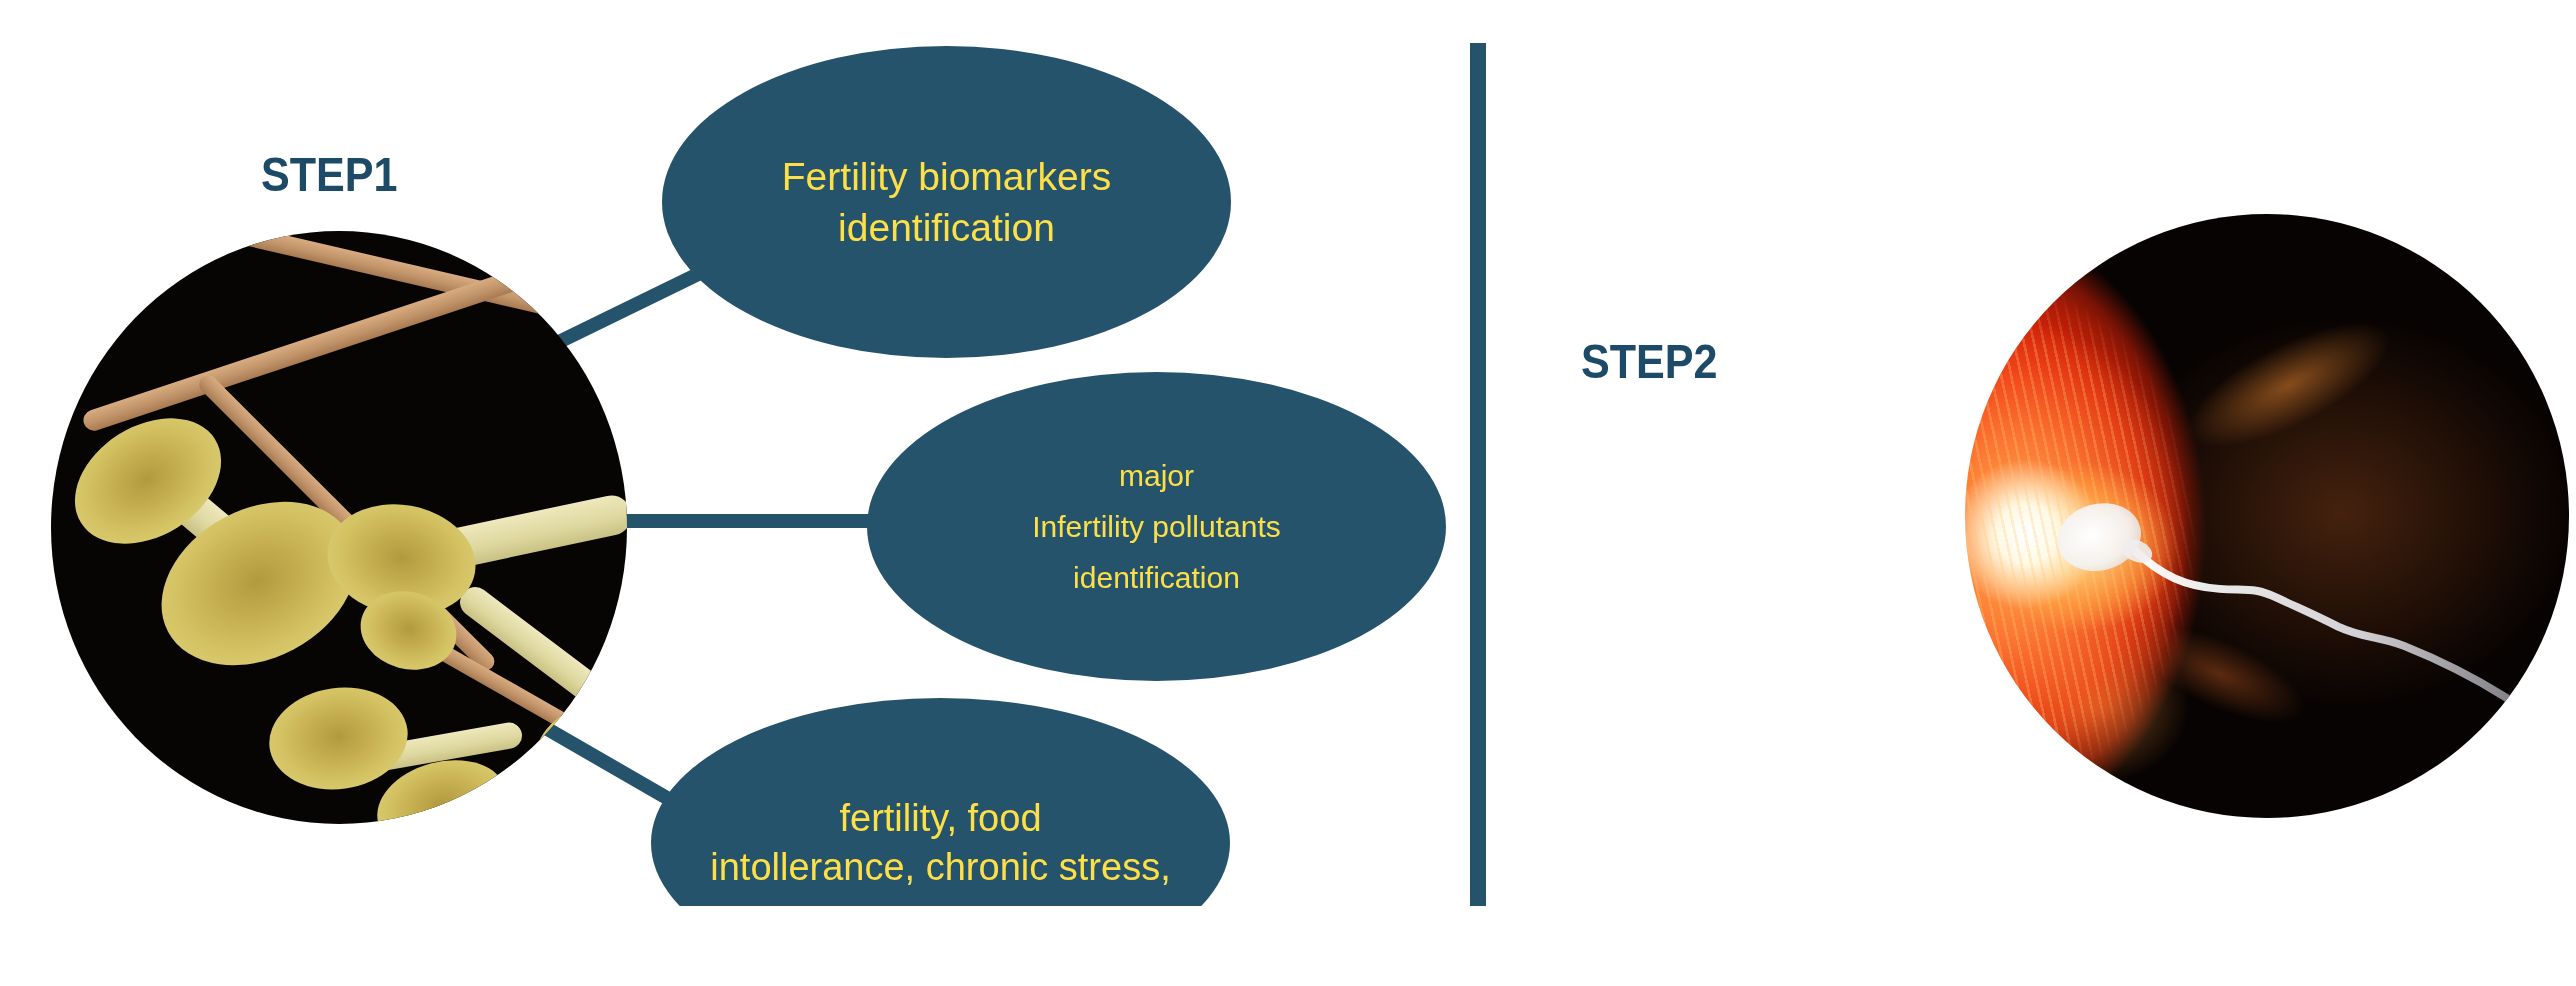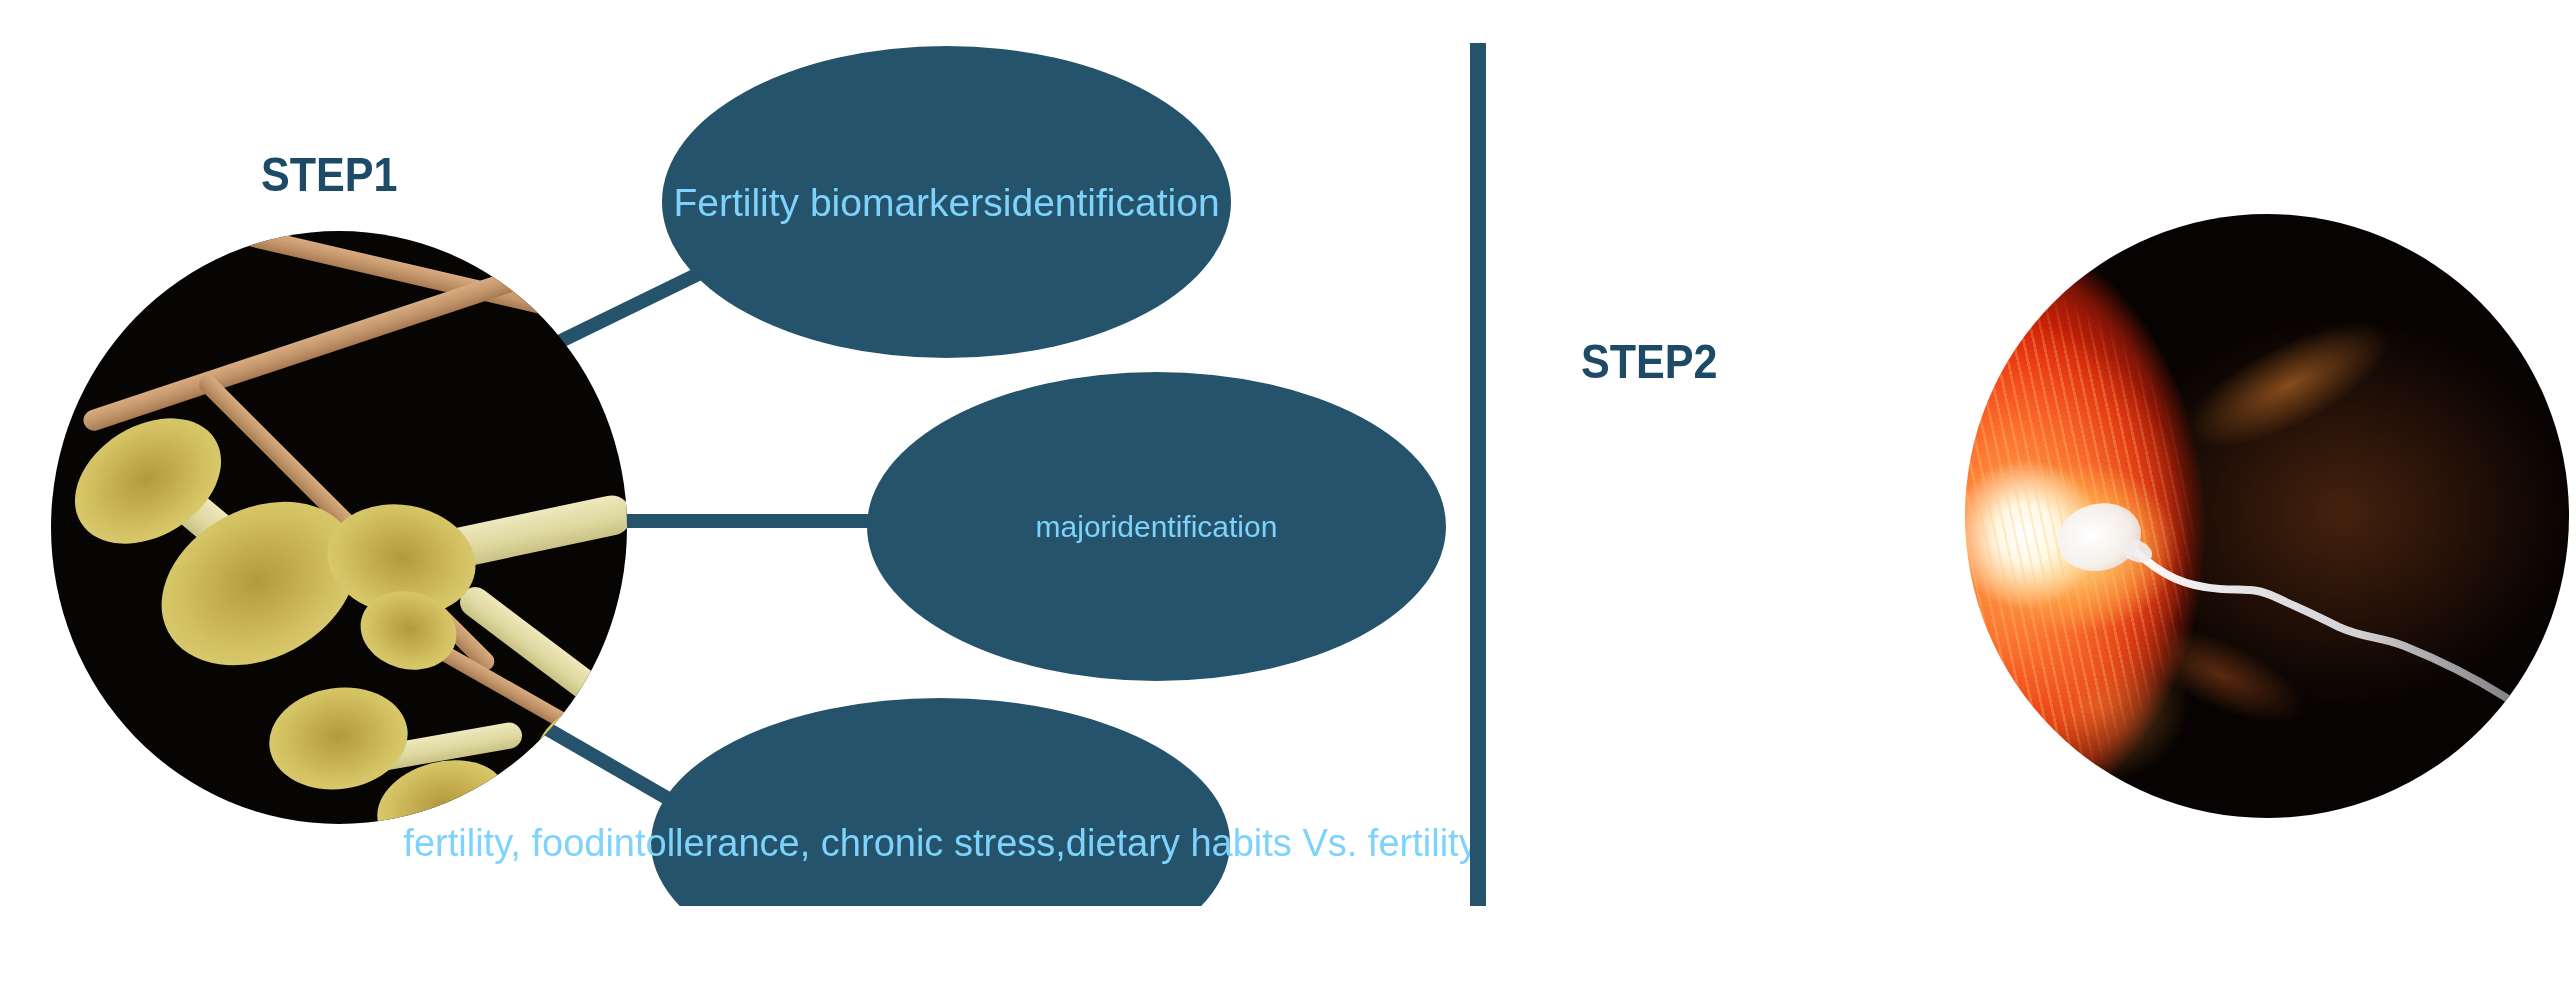--- a/index.html
+++ b/index.html
@@ -15,22 +15,22 @@
   
   .step-label{
     position:absolute;font-weight:bold;font-size:49px;color:#1d4b67;
     letter-spacing:0px;transform:scaleX(.88);transform-origin:0 50%;white-space:nowrap;
   }
   #step1{left:261px;top:146px;}
   #step2{left:1581px;top:333px;}
   
   .bubble{
     position:absolute;background:#25536b;border-radius:50%;
-    display:flex;justify-content:center;align-items:center;
-    text-align:center;color:#7dd3fc;
+    display:flex;flex-direction:column;justify-content:center;align-items:center;
+    text-align:center;color:#fde047;
   }
   .bubble .bline{display:block;white-space:nowrap;}
   #bubble1{left:662px;top:46px;width:569px;height:312px;font-size:39px;line-height:51px;}
   #bubble2{left:867px;top:372px;width:579px;height:309px;font-size:30px;line-height:51px;}
   #bubble3{left:651px;top:698px;width:579px;height:290px;font-size:38px;line-height:49px;}
   
   .divider{position:absolute;left:1470px;top:43px;width:16px;height:939px;background:#25536b;}
   
   .arrow{
     position:absolute;left:1529px;top:333px;width:426px;height:380px;background:#25536b;
@@ -103,26 +103,26 @@
     <div class="head" style="left:218px;top:457px;width:139px;height:101px;transform:rotate(-8deg);"></div>
     <div class="head" style="left:325px;top:531px;width:132px;height:88px;transform:rotate(-15deg);"></div>
   </div>
 
   <div class="bubble" id="bubble1">
     <span class="bline">Fertility biomarkers</span>
     <span class="bline">identification</span>
   </div>
   <div class="bubble" id="bubble2">
     <span class="bline">major</span>
+    <span class="bline">Infertility pollutants</span>
     <span class="bline">identification</span>
   </div>
   <div class="bubble" id="bubble3">
     <span class="bline">fertility, food</span>
     <span class="bline">intollerance, chronic stress,</span>
-    <span class="bline">dietary habits Vs. fertility</span>
   </div>
 
   <div class="divider"></div>
 
   <div class="step-label" id="step2">STEP2</div>
 
   <div class="photo" id="right-photo">
     <div class="beam" id="beam1"></div>
     <div class="beam" id="beam2"></div>
     <svg id="sperm-svg" width="604" height="604" viewBox="0 0 688 688">

